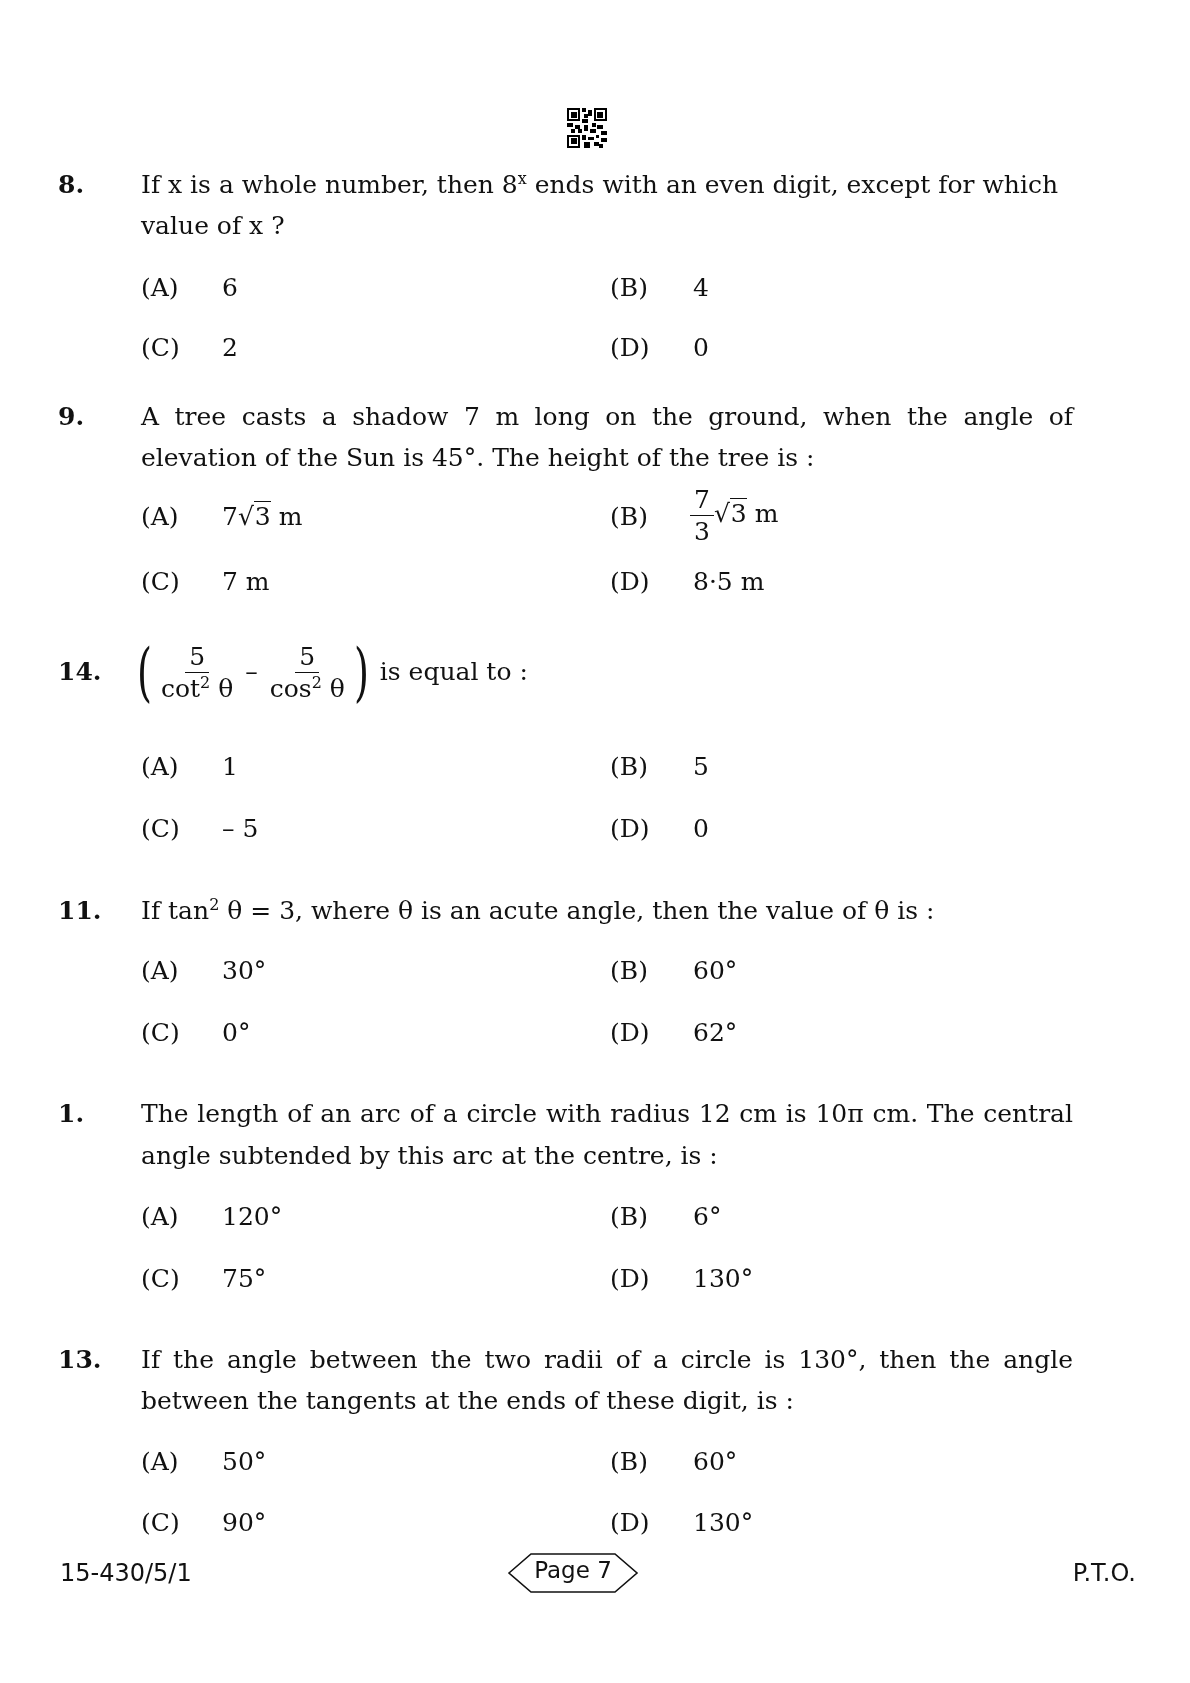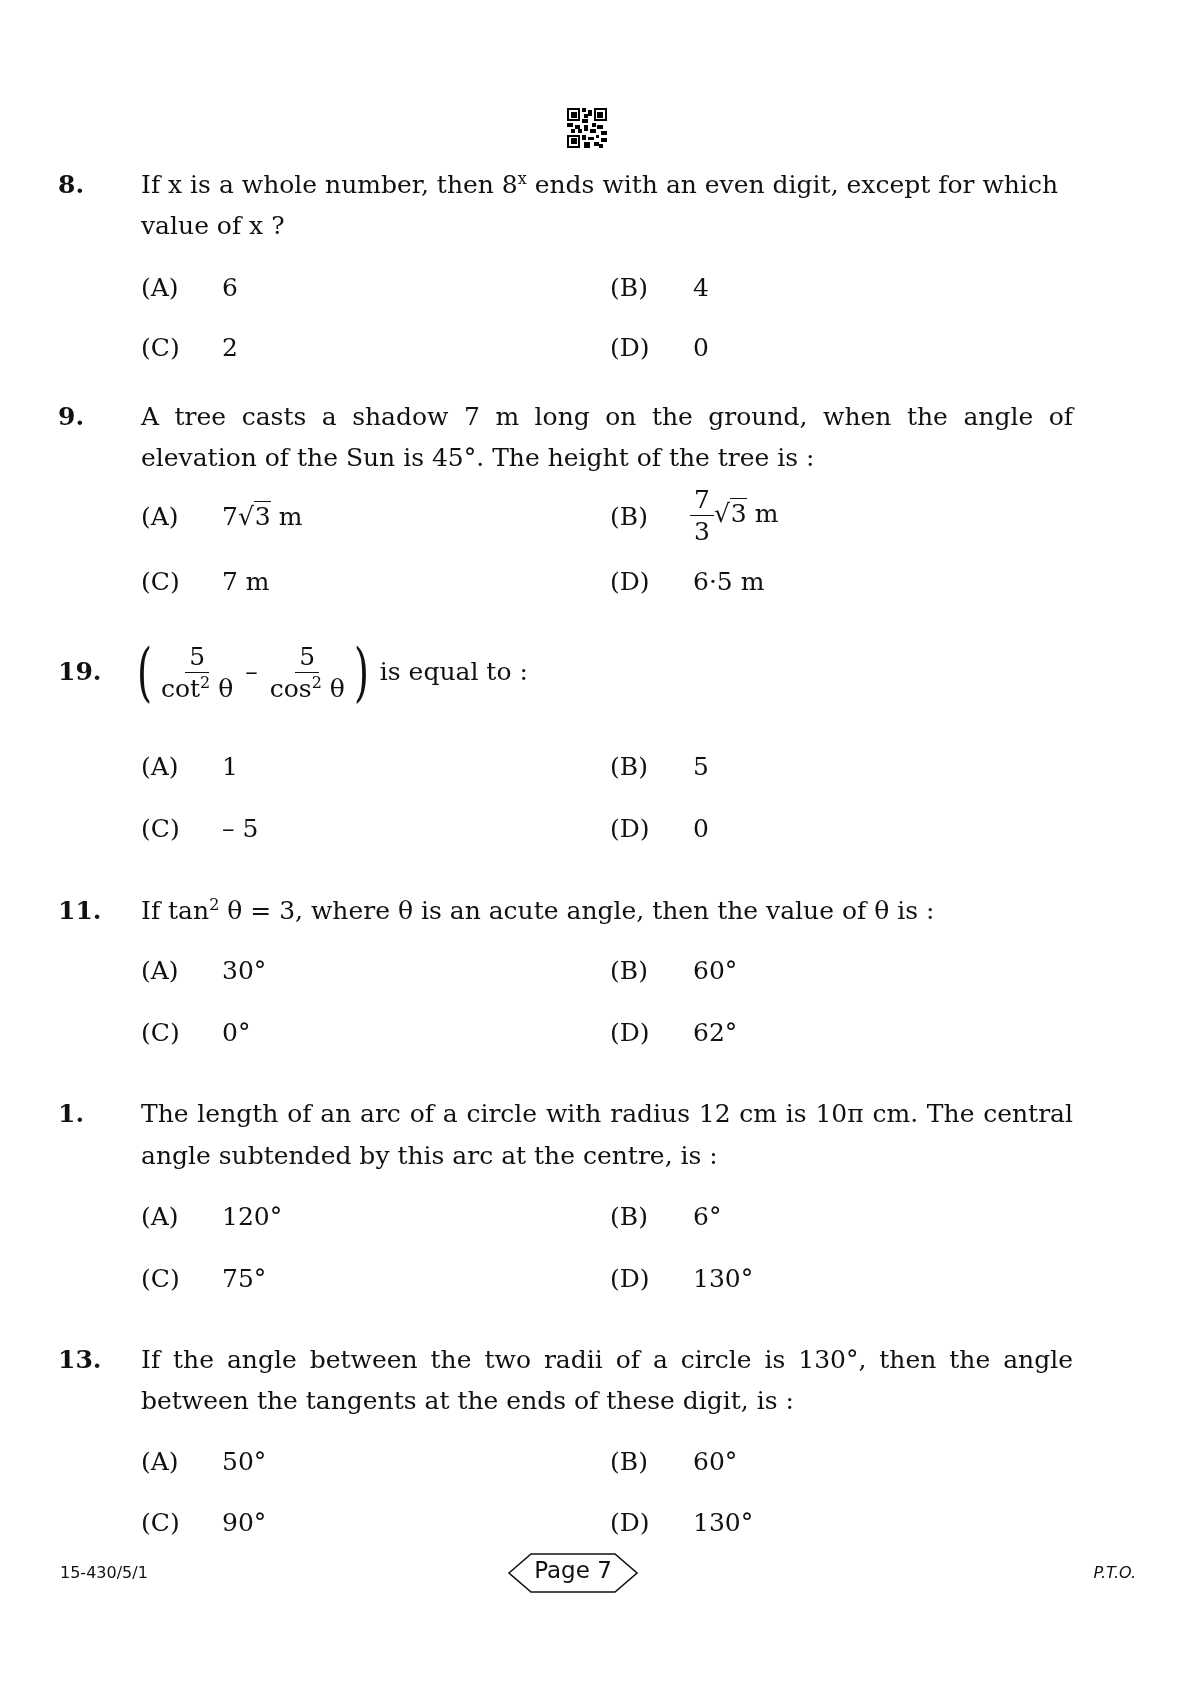--- a/index.html
+++ b/index.html
@@ -13,21 +13,21 @@
   .opt-label { font-size:25px; line-height:30px; }
   .opt-val { font-size:25px; line-height:30px; }
   sup { font-size:16px; vertical-align:super; line-height:0; }
   .frac { display:inline-flex; flex-direction:column; align-items:center; vertical-align:middle; line-height:1; }
   .frac .num { padding:0 4px 3px; border-bottom:1.5px solid #111; }
   .frac .den { padding:3px 4px 0; }
   .sqrt { display:inline-block; }
   .sqrt .rad { border-top:1.5px solid #111; padding-left:1px; }
   .paren { font-size:64px; font-weight:200; line-height:1; vertical-align:middle; transform:scaleX(0.6); display:inline-block; }
   .qr { left:567px; top:108px; width:40px; height:40px; }
-  .footer { font-family:"DejaVu Sans","Liberation Sans",sans-serif; font-size:16px; line-height:30px; }
+  .footer { font-family:"DejaVu Sans","Liberation Sans",sans-serif; font-size:24px; line-height:30px; }
   .pagebox { left:507px; top:1552px; width:132px; height:42px; }
   .pagebox span { position:absolute; left:0; right:0; top:5px; text-align:center; font-family:"DejaVu Sans","Liberation Sans",sans-serif; font-size:23px; }
 </style>
 </head>
 <body>
 
 <svg class="abs qr" viewBox="0 0 21 21" shape-rendering="crispEdges">
   <rect x="0" y="0" width="21" height="21" fill="#fff"></rect>
   <g fill="#000">
     <rect x="0" y="0" width="7" height="7"></rect>
@@ -80,23 +80,23 @@
 <div class="abs opt-label" style="left:141px;top:502px">(A)</div>
 <div class="abs opt-val" style="left:222px;top:502px"><span>7</span><span class="sqrt">√<span class="rad">3</span></span><span> m</span></div>
 <div class="abs opt-label" style="left:610px;top:502px">(B)</div>
 <div class="abs opt-val" style="left:690px;top:487px"><span class="frac">
       <span class="num">7</span>
       <span class="den">3</span>
     </span><span class="sqrt">√<span class="rad">3</span></span><span> m</span></div>
 <div class="abs opt-label" style="left:141px;top:567px">(C)</div>
 <div class="abs opt-val" style="left:222px;top:567px">7 m</div>
 <div class="abs opt-label" style="left:610px;top:567px">(D)</div>
-<div class="abs opt-val" style="left:693px;top:567px">6·5 m</div>
+<div class="abs opt-val" style="left:693px;top:567px">8·5 m</div>
 
-<div class="abs qnum" style="top:657px">19.</div>
+<div class="abs qnum" style="top:657px">14.</div>
 <div class="abs txt" style="left:132px;top:628px;height:88px;display:flex;align-items:center">
   <span class="paren">(</span>
   <span class="frac">
       <span class="num">5</span>
       <span class="den"><span>cot</span><sup>2</sup><span> θ</span></span>
     </span>
   <span style="margin:0 8px">–</span>
   <span class="frac">
       <span class="num">5</span>
       <span class="den"><span>cos</span><sup>2</sup><span> θ</span></span>
@@ -148,13 +148,13 @@
 <div class="abs opt-label" style="left:610px;top:1508px">(D)</div>
 <div class="abs opt-val" style="left:693px;top:1508px">130°</div>
 
 <div class="abs footer" style="left:60px;top:1558px">15-430/5/1</div>
 <div class="abs pagebox">
   <svg width="132" height="42" viewBox="0 0 132 42" style="position:absolute;left:0;top:0">
     <polygon points="2,21 24,2 108,2 130,21 108,40 24,40" fill="#fff" stroke="#111" stroke-width="1.6"></polygon>
   </svg>
   <span>Page 7</span>
 </div>
-<div class="abs footer" style="right:54px;top:1558px;font-style:italic">P.T.O.</div>
+<div class="abs footer" style="right:54px;top:1558px;">P.T.O.</div>
 
 </body></html>

